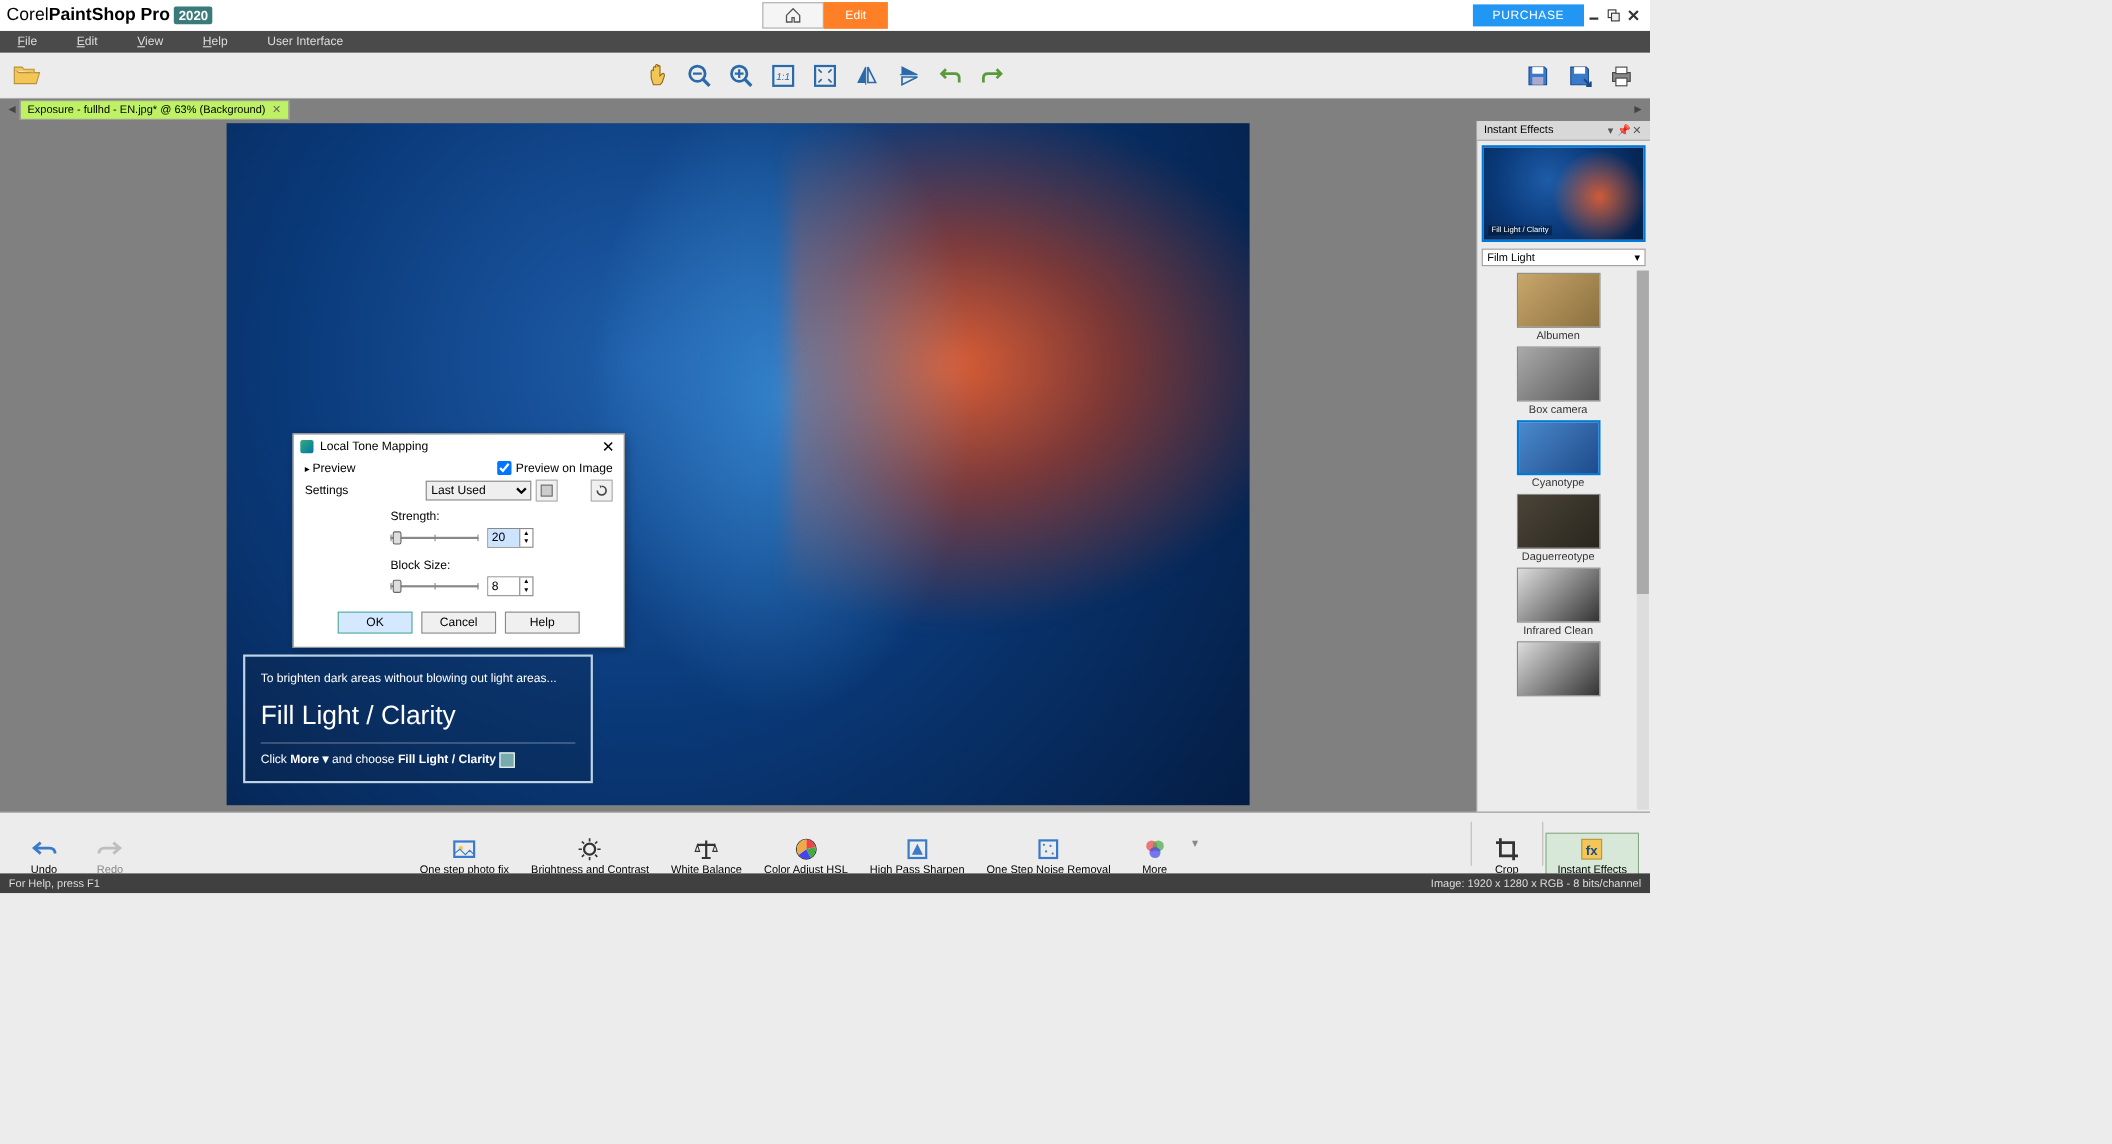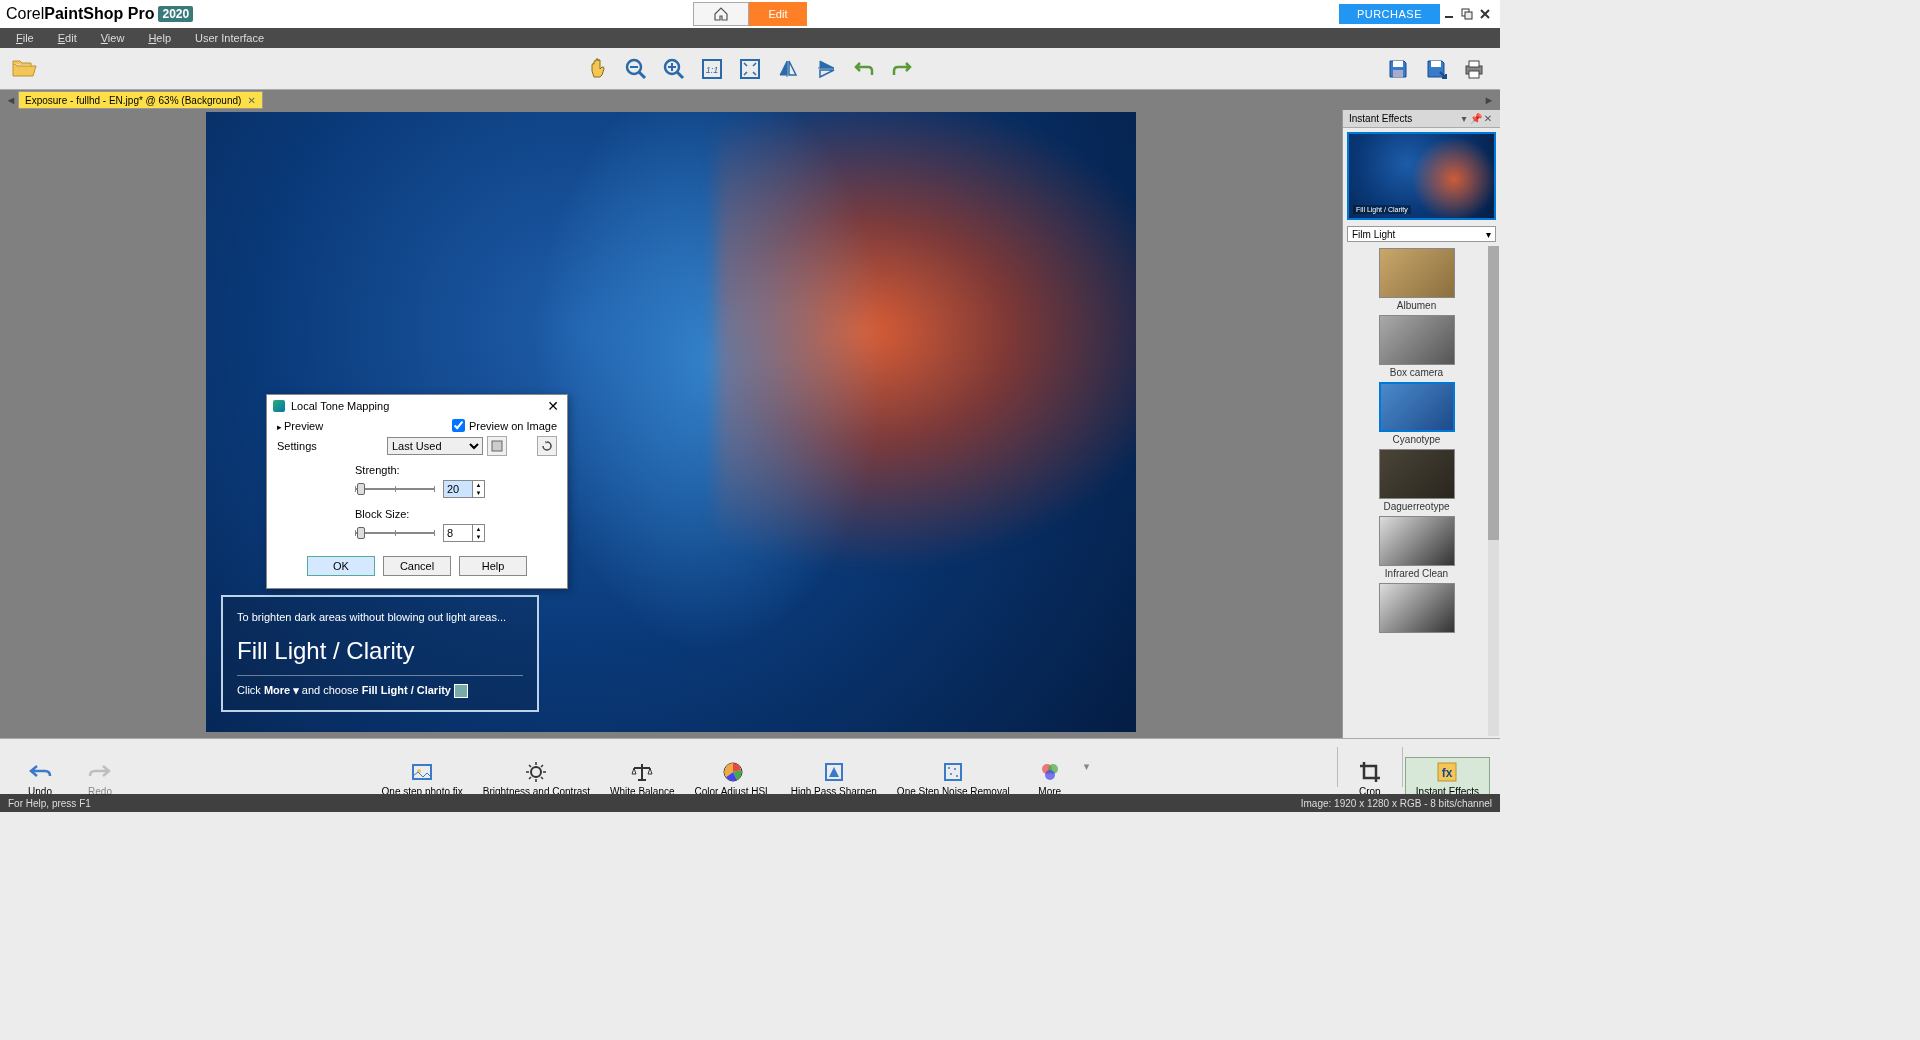--- a/index.html
+++ b/index.html
@@ -11,35 +11,35 @@
 .titlebar .brand b { font-weight: 700; }
 .titlebar .year-badge { background: #3a7a7a; color: #fff; font-size: 12px; padding: 1px 4px; margin-left: 4px; border-radius: 2px; font-weight: 600;}
 .titlebar .center-tabs { position: absolute; left: 50%; transform: translateX(-50%); display: flex; }
 .titlebar .tab { height: 24px; display: flex; align-items: center; justify-content: center; width: 56px; border: 1px solid #aaa; background: #f5f5f5;}
 .titlebar .tab.edit { width: 58px; background: #ff7f27; color: #fff; border:1px solid #ff7f27;}
 .titlebar .right { margin-left: auto; display: flex; align-items: center; gap: 0; }
 .titlebar .purchase { background: #2196f3; color: #fff; padding: 4px 18px; font-size: 11px; letter-spacing: 0.5px; border: none; cursor: pointer;}
 .titlebar .win-btn { width: 18px; height: 14px; display: flex; align-items: center; justify-content: center; cursor: pointer; }
 
 
-.menubar { height: 20px; background: #4a4a4a; display: flex; align-items: center; padding: 0 6px; gap: 4px; text-align: right;}
+.menubar { height: 20px; background: #4a4a4a; display: flex; align-items: center; padding: 0 6px; gap: 16px; text-align: right;}
 .menubar .mi { color: #ddd; padding: 2px 10px; cursor: pointer; }
 .menubar .mi u { text-decoration: underline; }
 
 
 .toolbar { height: 42px; background: #ececec; border-bottom: 1px solid #aaa; display: flex; align-items: center; padding: 0 10px; position: relative;}
 .toolbar .open-btn { width: 28px; height: 24px; display:flex;align-items:center;justify-content:center;cursor:pointer;}
 .toolbar .center-tools { position: absolute; left: 50%; transform: translateX(-50%); display: flex; gap: 6px; }
 .toolbar .right-tools { margin-left: auto; display: flex; gap: 6px;}
 .tool-btn { width: 32px; height: 32px; display: flex; align-items: center; justify-content: center; border-radius: 3px; cursor: pointer; font-style: italic; }
 
 
 .doctab-strip { height: 20px; background: #808080; display: flex; align-items: center; padding: 0 4px; }
 .doctab-strip .nav-arrow { width: 14px; color: #444; cursor: pointer; text-align:center;}
-.doc-tab { background: #fde047; border: 1px solid #999; height: 18px; display: flex; align-items: center; padding: 0 6px; gap: 6px; font-size: 10px; cursor:pointer;}
+.doc-tab { background: #bef264; border: 1px solid #999; height: 18px; display: flex; align-items: center; padding: 0 6px; gap: 6px; font-size: 10px; cursor:pointer;}
 .doc-tab .close { color: #666; cursor: pointer; font-size:10px;}
 .doctab-strip .spacer { flex: 1; }
 
 
 .main { flex: 1; display: flex; background: #808080; position: relative; overflow:hidden;}
 .canvas-area { flex: 1; position: relative; display: flex; align-items: flex-start; justify-content: center; }
 .canvas { width: 930px; height: 620px; background: radial-gradient(circle at 40% 35%, #1e5ca8 0%, #0a3a7a 45%, #041d44 100%); margin-top: 2px; position: relative; overflow: hidden;}
 .canvas::before{content:"";position:absolute;right:-80px;top:-40px;width:500px;height:520px;background:radial-gradient(ellipse at 30% 50%, rgba(255,100,40,0.85) 0%, rgba(200,60,20,0.6) 30%, transparent 65%);filter:blur(8px);}
 .canvas::after{content:"";position:absolute;left:30%;top:0;width:450px;height:620px;background:radial-gradient(ellipse at 50% 40%, rgba(80,180,255,0.5) 0%, transparent 55%);}
 

